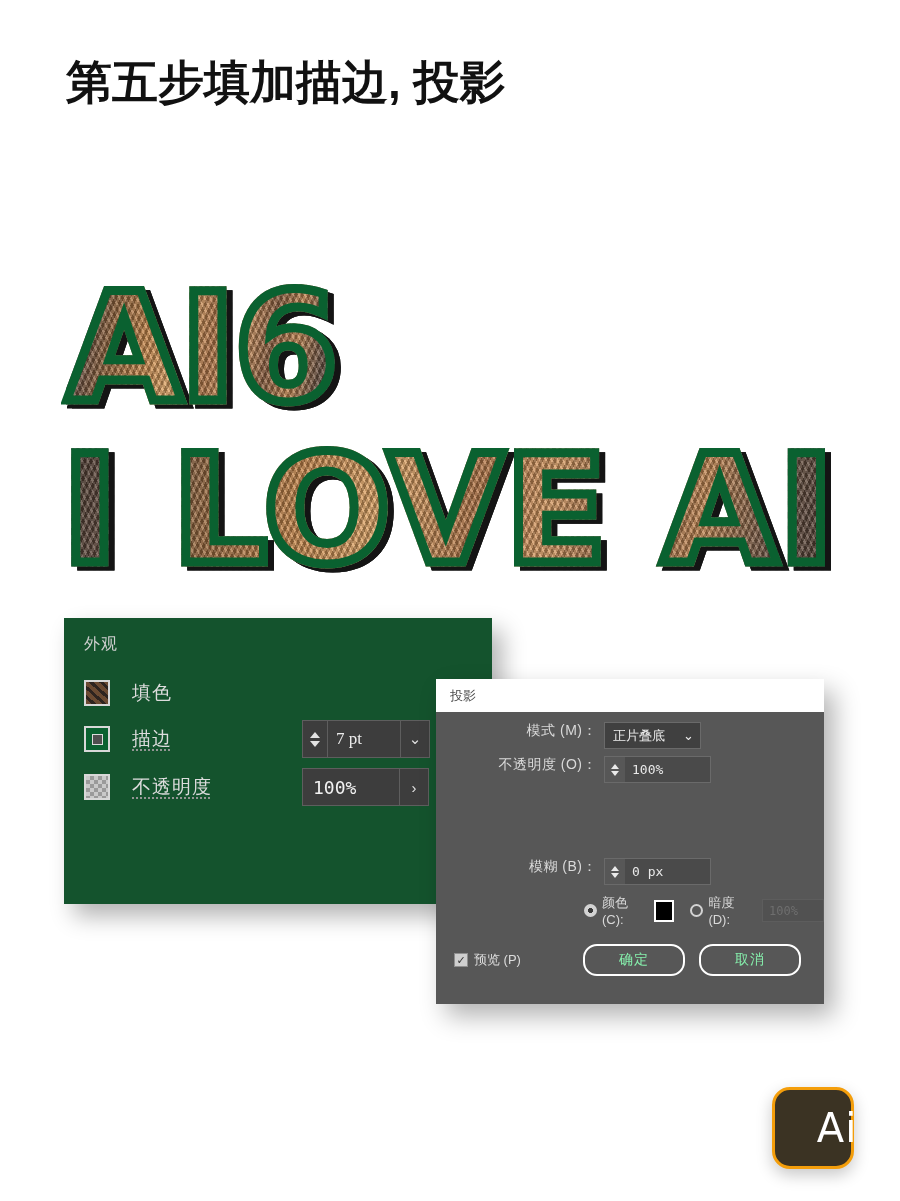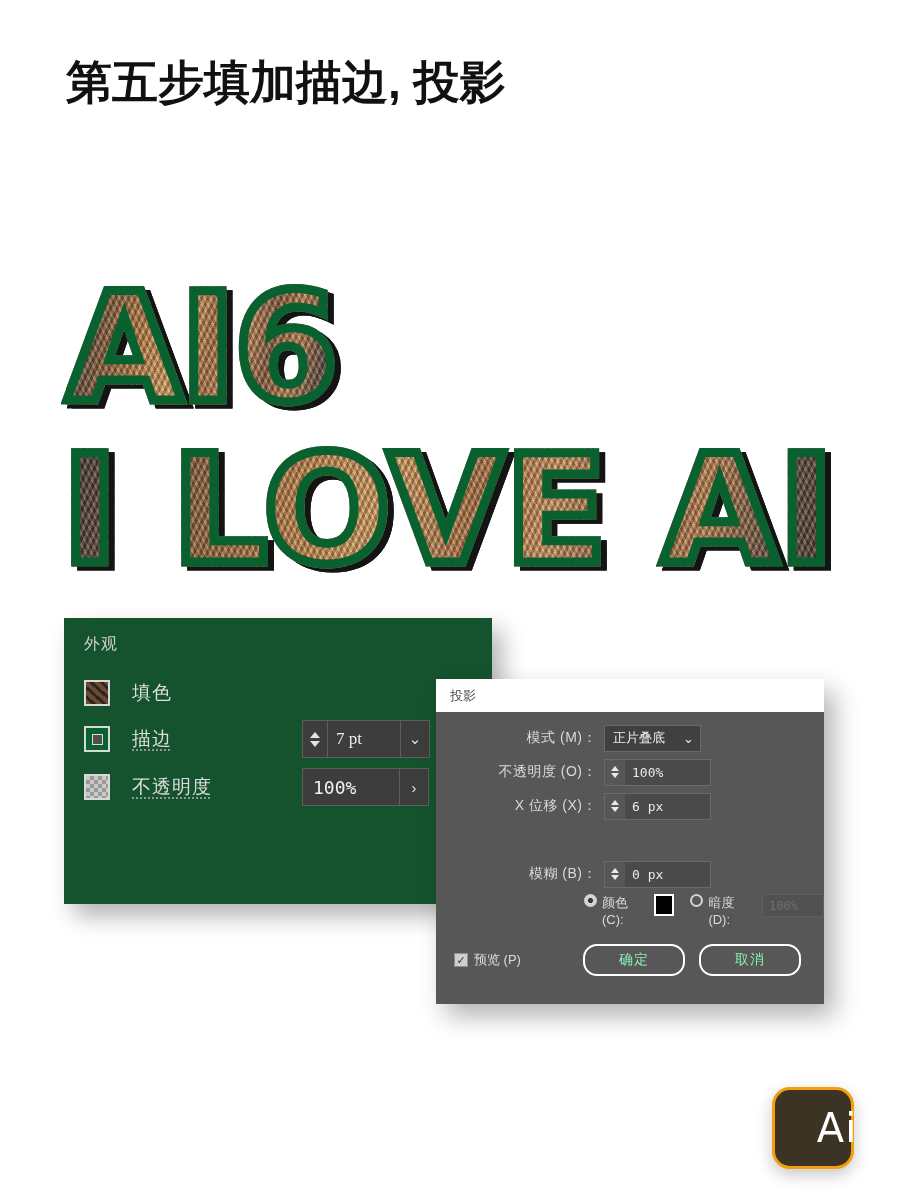--- a/index.html
+++ b/index.html
@@ -245,21 +245,21 @@
   .dialog-body {
     position: relative;
     height: 292px;
   }
   .dlg-row {
     position: absolute;
     left: 0;
     width: 100%;
     height: 32px;
     display: flex;
-    align-items: center;
+    align-items: flex-start;
   }
   .dlg-label {
     width: 168px;
     text-align: right;
     padding-right: 7px;
     box-sizing: border-box;
     font-size: 14px;
     color: #d9d9d9;
     letter-spacing: 0.5px;
   }
@@ -314,21 +314,21 @@
   .row-alpha   { top: 44px; }
   .row-x       { top: 78px; }
   .row-y       { top: 112px; }
   .row-blur    { top: 146px; }
 
   .row-color {
     position: absolute;
     top: 182px;
     left: 148px;
     display: flex;
-    align-items: flex-start;
+    align-items: center;
     font-size: 13px;
     color: #d9d9d9;
   }
   .radio {
     width: 13px; height: 13px;
     border-radius: 50%;
     border: 2px solid #d3d3d3;
     box-sizing: border-box;
     margin-right: 5px;
     flex: 0 0 auto;
@@ -496,30 +496,20 @@
       <div class="dlg-label">不透明度 (O)：</div>
       <div class="dlg-field">
         <div class="mini-stepper">
           <span class="up"></span>
           <span class="down"></span>
         </div>
         <div class="dlg-input">100%</div>
       </div>
     </div>
 
-    <div class="dlg-row row-x">
-      <div class="dlg-label">X 位移 (X)：</div>
-      <div class="dlg-field">
-        <div class="mini-stepper">
-          <span class="up"></span>
-          <span class="down"></span>
-        </div>
-        <div class="dlg-input">6 px</div>
-      </div>
-    </div>
 
 
     <div class="dlg-row row-blur">
       <div class="dlg-label">模糊 (B)：</div>
       <div class="dlg-field">
         <div class="mini-stepper">
           <span class="up"></span>
           <span class="down"></span>
         </div>
         <div class="dlg-input">0 px</div>

